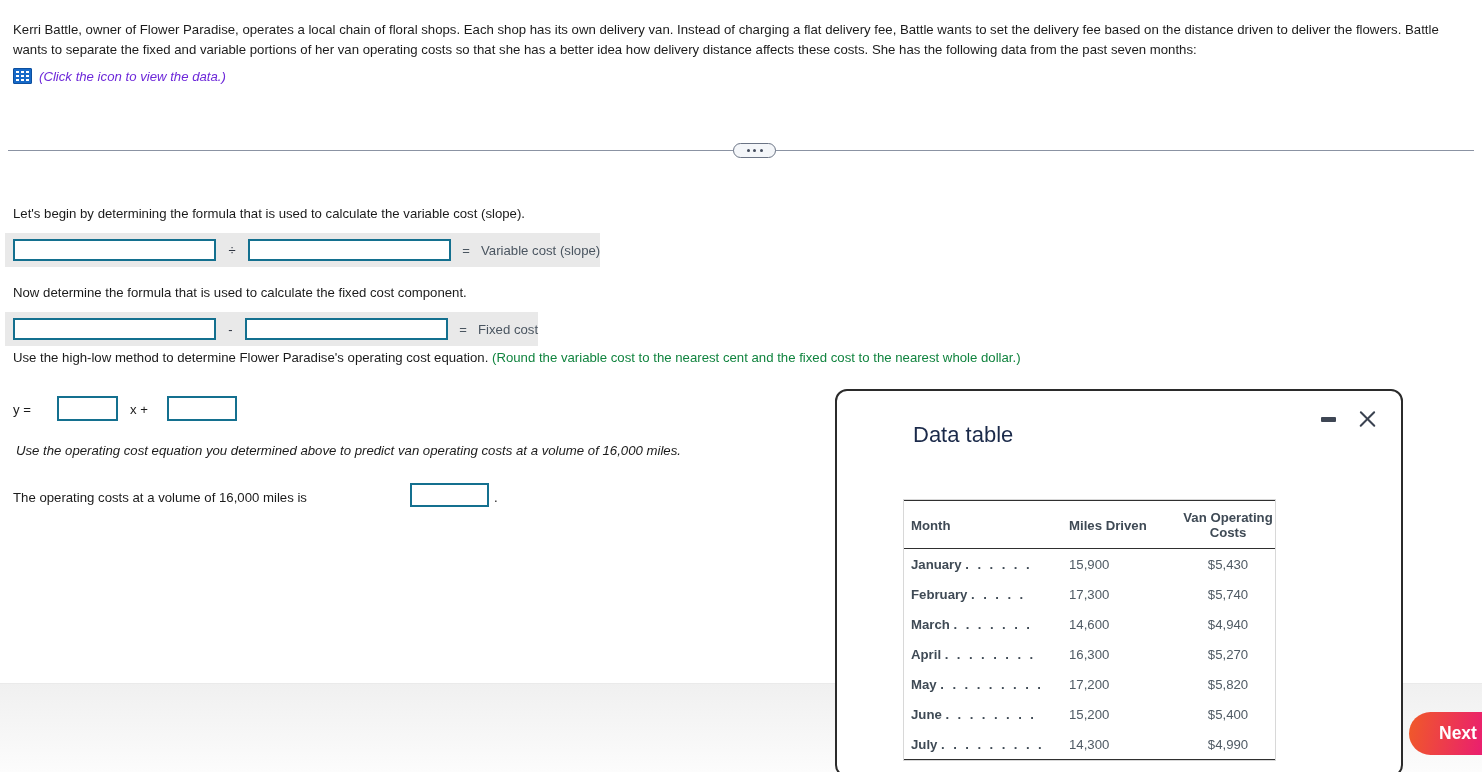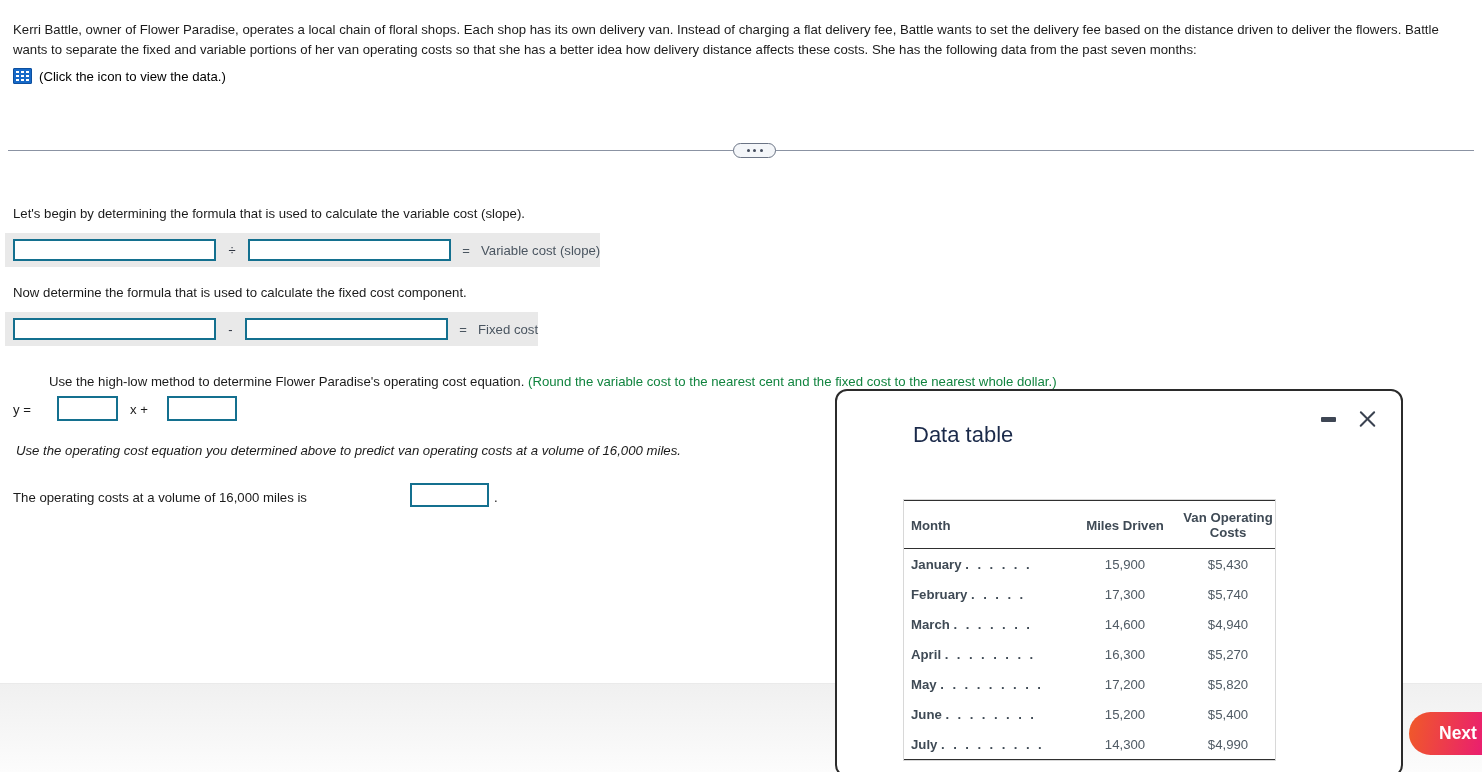--- a/index.html
+++ b/index.html
@@ -22,21 +22,21 @@
     display: flex; align-items: center; gap: 7px;
   }
   .grid-icon {
     width: 19px; height: 16px; background: #1669c8;
     border: 1px solid #0d4f9e; border-radius: 1px;
     display: grid; grid-template-columns: repeat(3, 1fr);
     grid-template-rows: repeat(3, 1fr); gap: 1.5px; padding: 2px;
     flex: 0 0 auto; cursor: pointer;
   }
   .grid-icon i { background: #ffffff; display: block; }
-  .icon-text { font-size: 13.2px; color: #000000; }
+  .icon-text { font-size: 13.2px; color: #6d28d9; font-style: italic; }
 
   .stmt2 {
     position: absolute; left: 13px; top: 106px; width: 1440px;
     font-size: 13.2px; color: #1b1b1b; line-height: 19.6px;
   }
 
   
   .divider { position: absolute; left: 8px; top: 150px; width: 1466px; height: 1px; background: #8b93a3; }
   .divider-handle {
     position: absolute; left: 733px; top: 143px;
@@ -117,21 +117,21 @@
     border: 1px solid #d8d8d8; background: #fff;
     border-collapse: collapse;
   }
   .dtable table { border-collapse: collapse; width: 100%; }
   .dtable th, .dtable td { font-size: 13.2px; color: #4f5a64; padding: 0; }
   .dtable thead th {
     font-weight: bold; color: #3f4a55; padding: 9px 0 8px 0;
     border-top: 1.6px solid #2f2f2f; border-bottom: 1.6px solid #2f2f2f;
   }
   .dtable .c-month { text-align: left; padding-left: 7px; width: 165px; }
-  .dtable .c-miles { text-align: center; width: 112px; }
+  .dtable .c-miles { text-align: left; width: 112px; }
   .dtable .c-cost  { text-align: center; }
   .dtable tbody td { padding: 7.5px 0; }
   .dtable tbody td.c-month { font-weight: bold; color: #3f4a55; white-space: nowrap; }
   .dtable tbody tr:last-child td { border-bottom: 1.6px solid #2f2f2f; }
   .dots { font-weight: bold; letter-spacing: 2.4px; color: #3f4a55; }
 </style>
 </head>
 <body>
 
 <div id="app">
@@ -172,21 +172,21 @@
 
   <div class="q-text" style="left:13px; top:283px;">Now determine the formula that is used to calculate the fixed cost component.</div>
   <div class="eq-row" style="left:5px; top:312px; height:34px;">
     <span class="cell-in" style="width:203px; margin-left:8px;"></span>
     <span class="eq-op" style="width:29px;">-</span>
     <span class="cell-in" style="width:203px;"></span>
     <span class="eq-eq">=</span>
     <span class="eq-label">Fixed cost</span>
   </div>
 
-  <div class="q-text" style="left:13px; top:372px;margin-left:36px;">
+  <div class="q-text" style="left:13px; top:348px;">
     <span>Use the high-low method to determine Flower Paradise's operating cost equation.</span>
     <span class="hint">(Round the variable cost to the nearest cent and the fixed cost to the nearest whole dollar.)</span>
   </div>
   <div class="q-text" style="left:13px; top:400px;">y =</div>
   <span class="plain-in" style="left:57px; top:396px; width:61px; height:25px;"></span>
   <div class="q-text" style="left:130px; top:400px;">x +</div>
   <span class="plain-in" style="left:167px; top:396px; width:70px; height:25px;"></span>
 
   <div class="q-text" style="left:16px; top:441px;font-style:italic;">Use the operating cost equation you determined above to predict van operating costs at a volume of 16,000 miles.</div>
   <div class="q-text" style="left:13px; top:488px;">The operating costs at a volume of 16,000 miles is</div>

